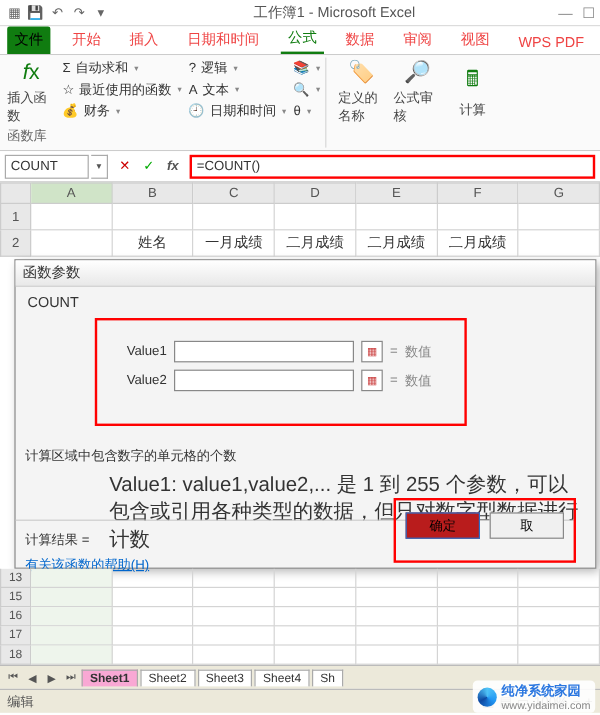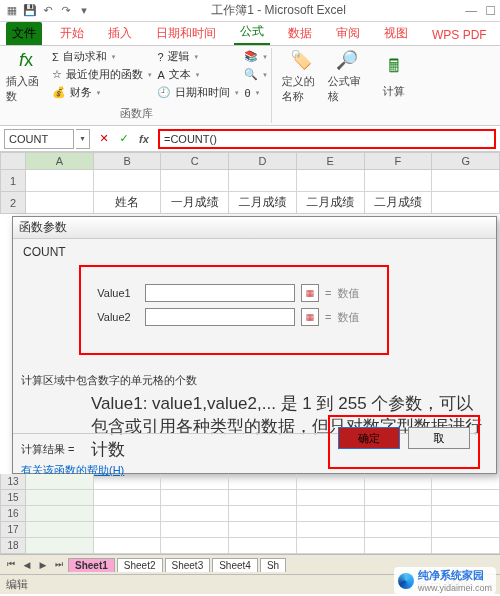--- a/index.html
+++ b/index.html
@@ -14,21 +14,21 @@
 .tab.file{background:#107c10;color:#000000;border-radius:2px 2px 0 0}
 .tab.active{color:#107c10;border-bottom:2px solid #107c10}
 .ribbon{height:80px;border-bottom:1px solid #ccc;display:flex;align-items:stretch;padding:2px 4px;gap:8px;background:#fafafa}
 .ribbon-group{display:flex;flex-direction:column;justify-content:space-between;border-right:1px solid #d8d8d8;padding:0 4px 2px 2px}
 .rg-body{display:flex;gap:6px;align-items:flex-start}
 .big-btn{display:flex;flex-direction:column;align-items:center;justify-content:center;width:40px;height:56px;font-size:11px;color:#444;gap:2px}
 .big-btn .ico{width:28px;height:28px;display:flex;align-items:center;justify-content:center;color:#107c10;font-size:18px}
 .sm-list{display:flex;flex-direction:column;gap:1px;font-size:11px;color:#333}
 .sm-item{display:flex;align-items:center;gap:4px;height:17px}
 .sm-item .drop{color:#888;font-size:7px;margin-left:1px}
-.ribbon-label{text-align:center;font-size:11px;color:#666}
+.ribbon-label{font-size:11px;color:#666}
 .formulabar{height:26px;border-bottom:1px solid #ccc;display:flex;align-items:center;padding:2px 4px;gap:2px;background:#fff}
 .namebox{width:70px;height:20px;border:1px solid #aaa;display:flex;align-items:center;padding:0 4px;font-size:11px}
 .namebox-drop{width:14px;height:20px;border:1px solid #aaa;border-left:none;display:flex;align-items:center;justify-content:center;font-size:8px;color:#555}
 .fx-group{display:flex;align-items:center;gap:4px;margin-left:4px}
 .fx-btn{width:16px;height:16px;display:flex;align-items:center;justify-content:center;font-size:11px;color:#555}
 .fx-btn.x{color:#c00}
 .fx-btn.chk{color:#0a0}
 .fxlabel{font-style:italic;color:#555;font-weight:bold}
 .formula-input{flex:1;height:20px;border:2px solid #ff0000;margin-left:4px;display:flex;align-items:center;padding:0 4px;font-size:11px}
 .grid{position:relative}
@@ -38,21 +38,21 @@
 .colh.sel{background:#d0e4c8}
 .row{display:flex;height:22px}
 .rowh{width:26px;border:1px solid #ccc;border-top:none;background:#e8e8e8;display:flex;align-items:center;justify-content:center;font-size:11px;color:#555}
 .cell{flex:1;border:1px solid #d4d4d4;border-left:none;border-top:none;display:flex;align-items:center;justify-content:center;font-size:12px}
 .dialog{position:absolute;left:12px;top:216px;width:485px;height:258px;background:#f4f4f4;border:1px solid #888;box-shadow:3px 3px 8px rgba(0,0,0,.3)}
 .dialog-title{height:22px;display:flex;align-items:center;padding:0 6px;background:linear-gradient(#fff,#e8e8e8);border-bottom:1px solid #ccc;font-size:12px}
 .dialog-body{padding:4px 8px 4px 8px;font-size:11px}
 .func-name{font-weight:normal;margin:2px 0 6px 2px;font-size:12px}
 .args-box{border:2px solid #ff0000;padding:14px 8px 24px 8px;margin-left:58px;width:310px}
 .arg-row{display:flex;align-items:center;gap:6px;height:24px}
-.arg-label{width:50px;text-align:center}
+.arg-label{width:50px;text-align:right}
 .arg-input{width:150px;height:18px;border:1px solid #888;background:#fff}
 .arg-ref{width:18px;height:18px;border:1px solid #888;background:#fff;display:flex;align-items:center;justify-content:center;font-size:9px;color:#c44}
 .arg-eq{color:#888}
 .desc{margin-top:18px;font-size:11px;line-height:1.4}
 .desc2{margin-top:4px;margin-left:70px;font-size:17px}
 .dialog-footer{position:absolute;bottom:0;left:0;right:16px;height:40px;border-top:1px solid #ccc;padding:8px}
 .result{font-size:11px}
 .helplink{color:#0066cc;text-decoration:underline;font-size:11px;margin-top:6px;display:inline-block}
 .ok-box{position:absolute;right:0;bottom:4px;border:2px solid #ff0000;padding:10px 8px 18px 8px;display:flex;gap:8px}
 .dlg-btn{width:62px;height:22px;border:1px solid #888;background:#f0f0f0;font-size:11px}

